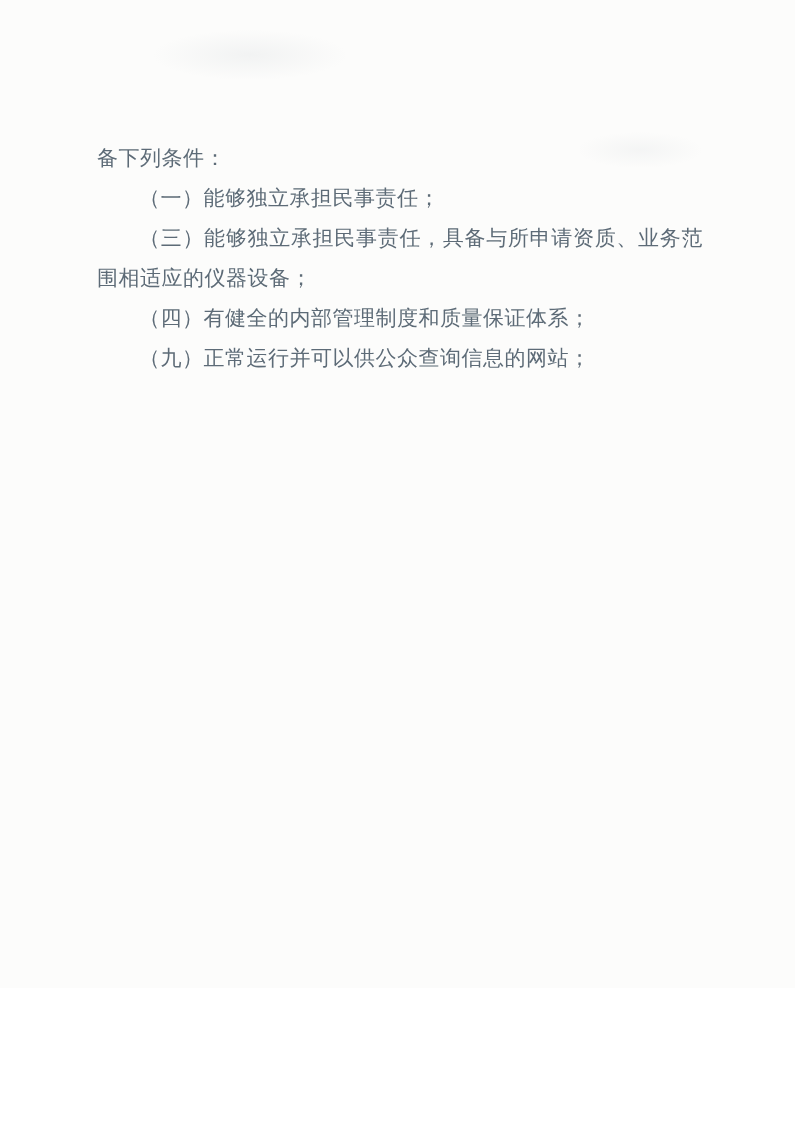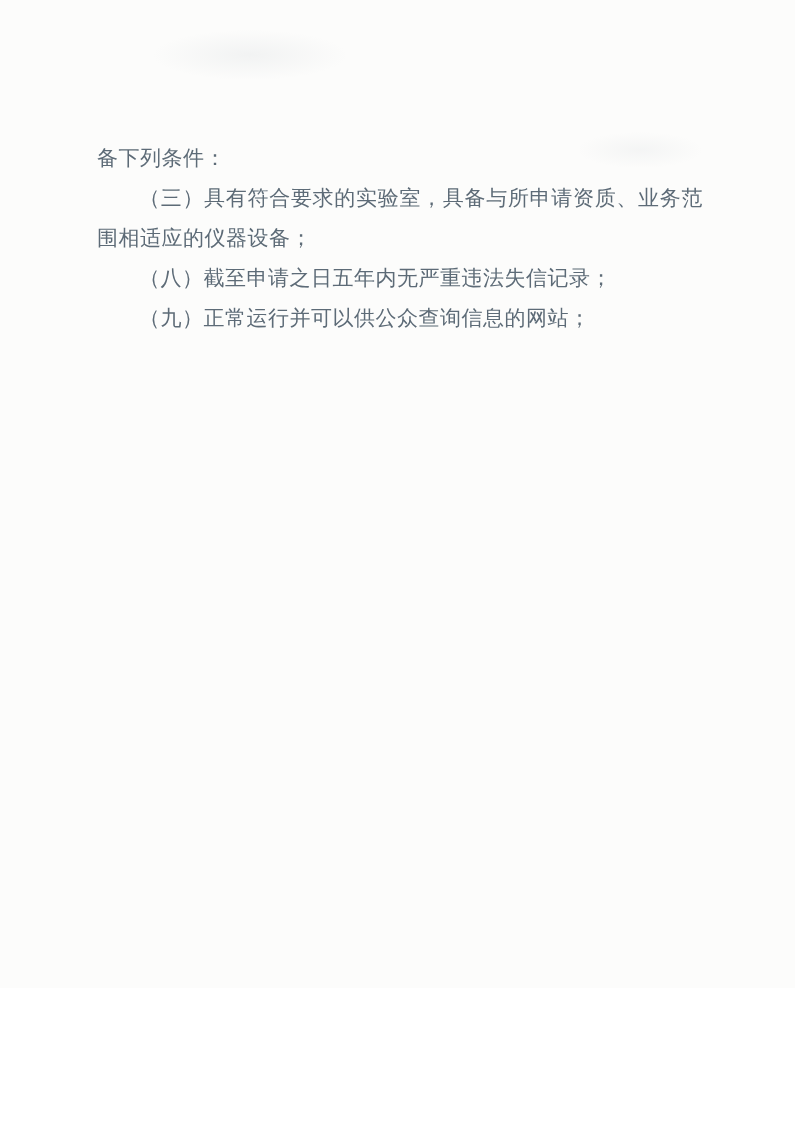--- a/index.html
+++ b/index.html
@@ -56,21 +56,22 @@
   }
 </style>
 </head>
 <body>
 
 <div class="page">
   <div class="scan-noise"></div>
 
   <div class="content">
     <p class="para no-indent">备下列条件：</p>
-    <p class="para">（三）具有符合要求的实验室，具备与所申请资质、业务范围相适应的仪器设备；</p>
-    <p class="para">（八）截至申请之日五年内无严重违法失信记录；</p>
+    <p class="para">（一）能够独立承担民事责任；</p>
+    <p class="para">（三）能够独立承担民事责任，具备与所申请资质、业务范围相适应的仪器设备；</p>
+    <p class="para">（四）有健全的内部管理制度和质量保证体系；</p>
     <p class="para">（九）正常运行并可以供公众查询信息的网站；</p>
   </div>
 
   <div class="footer">
     <span>— 4 —</span>
   </div>
 </div>
 
 </body></html>

